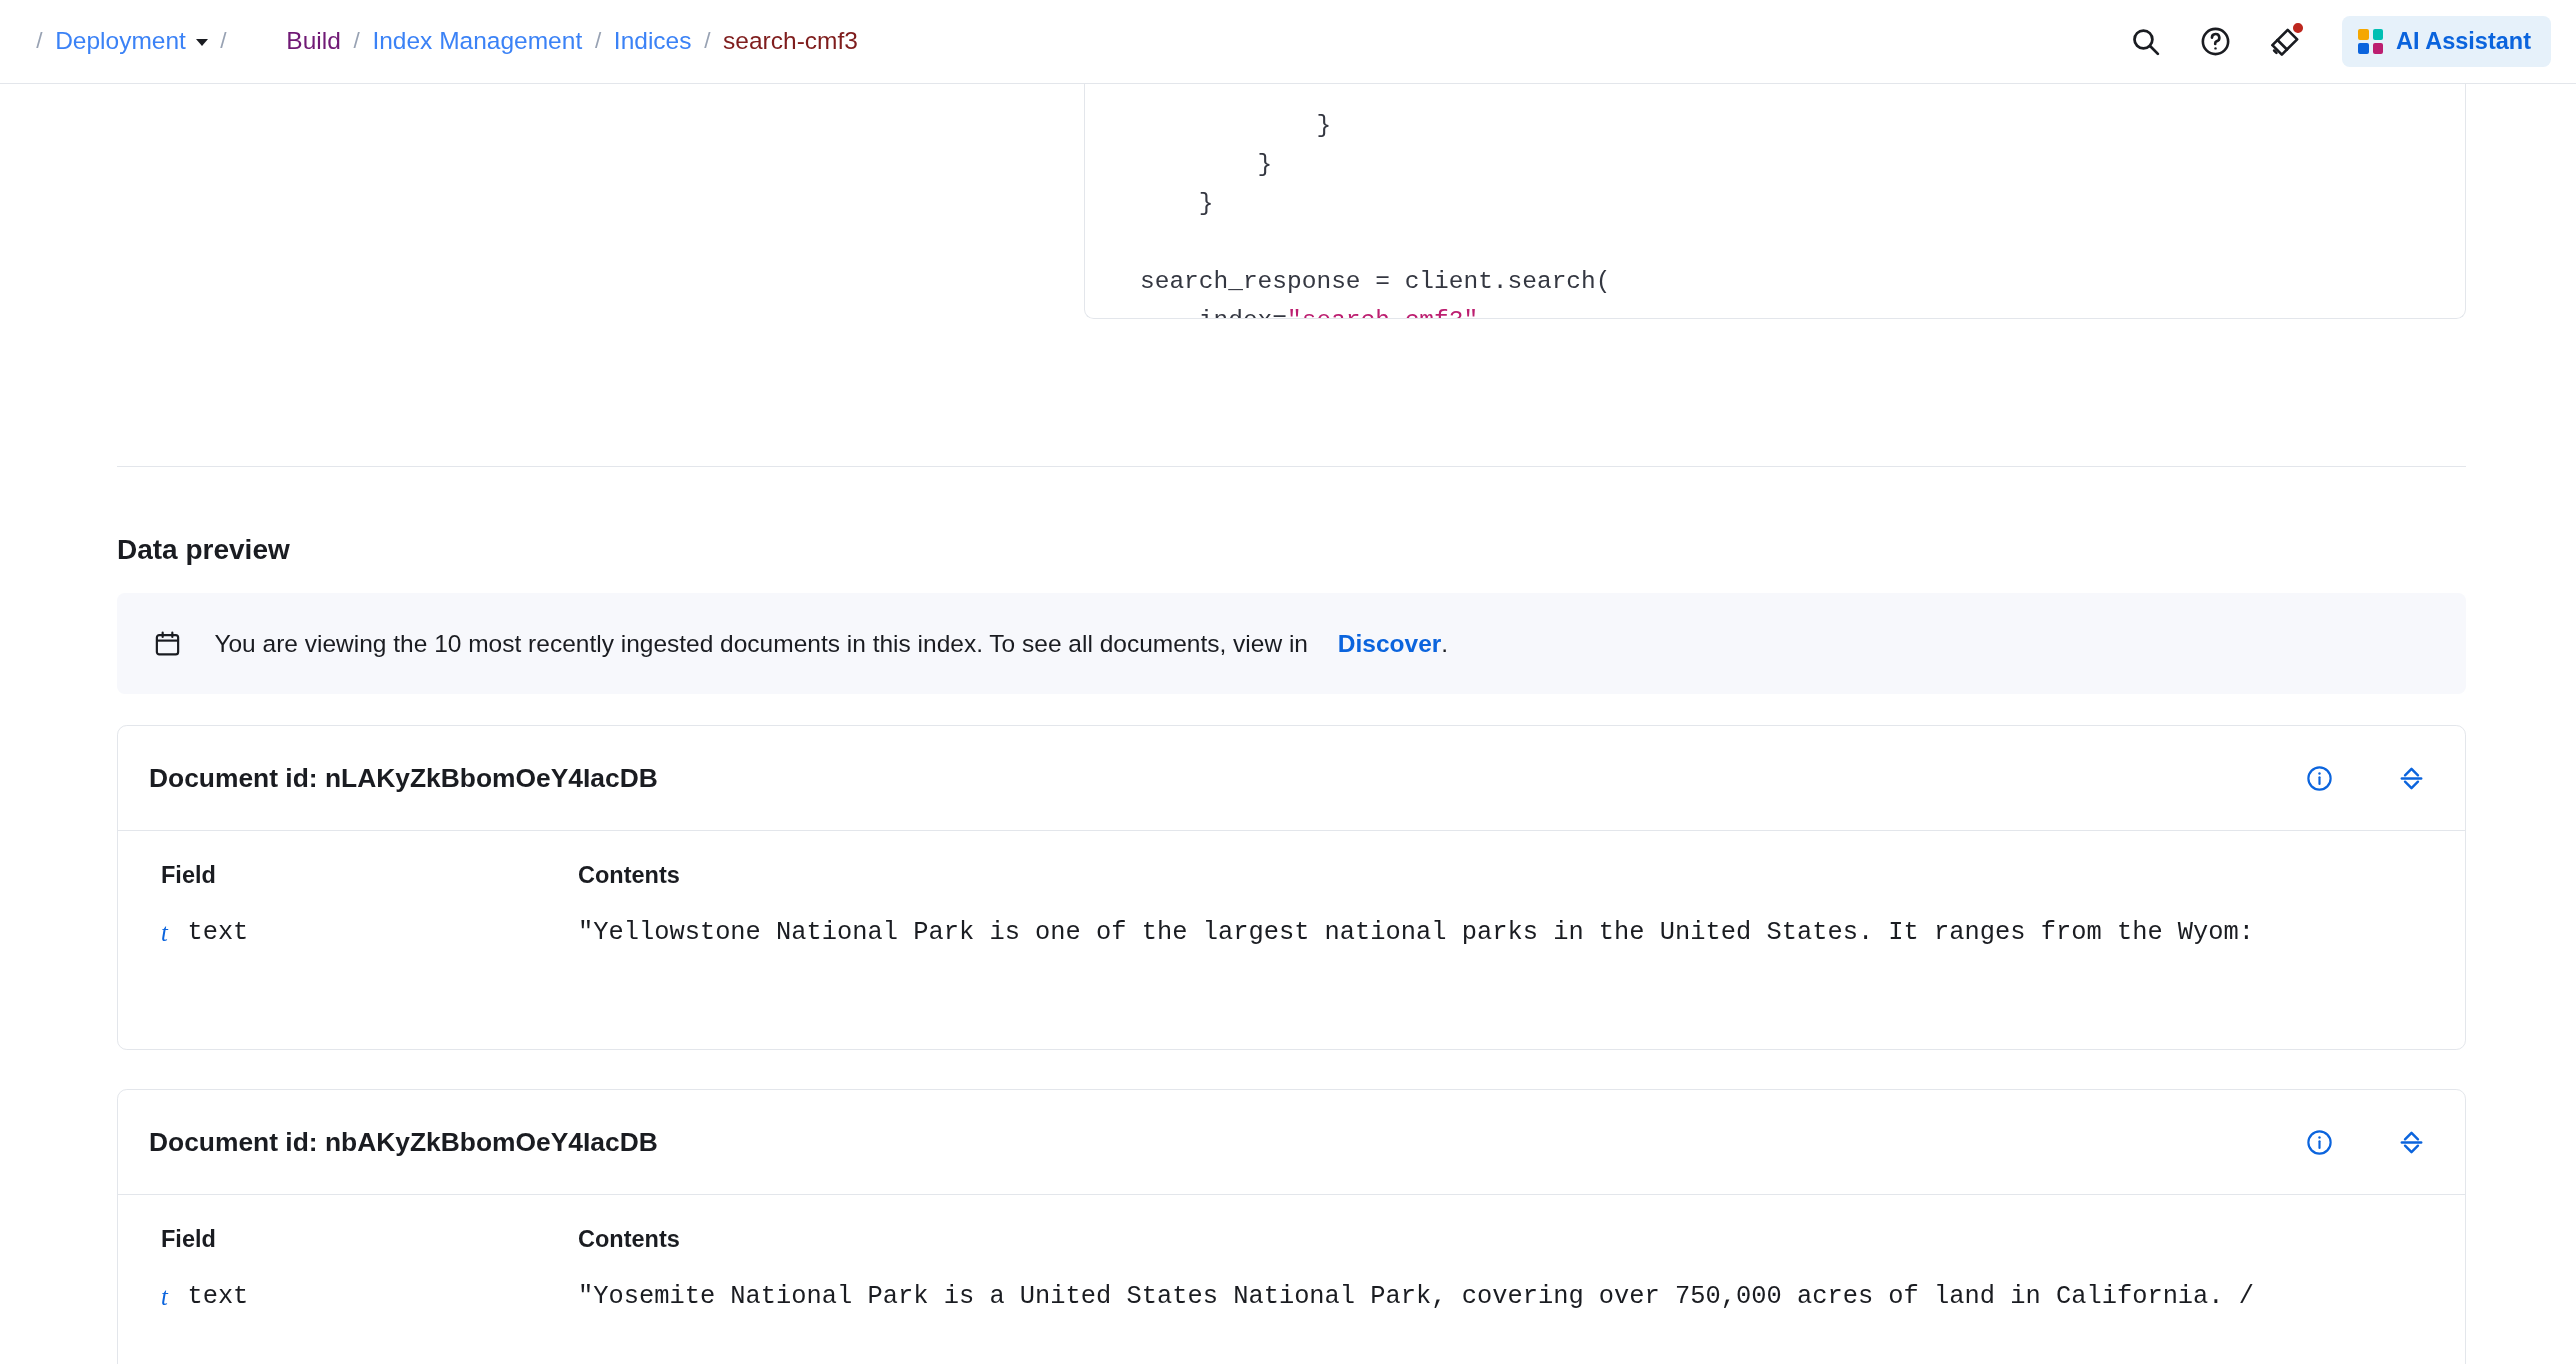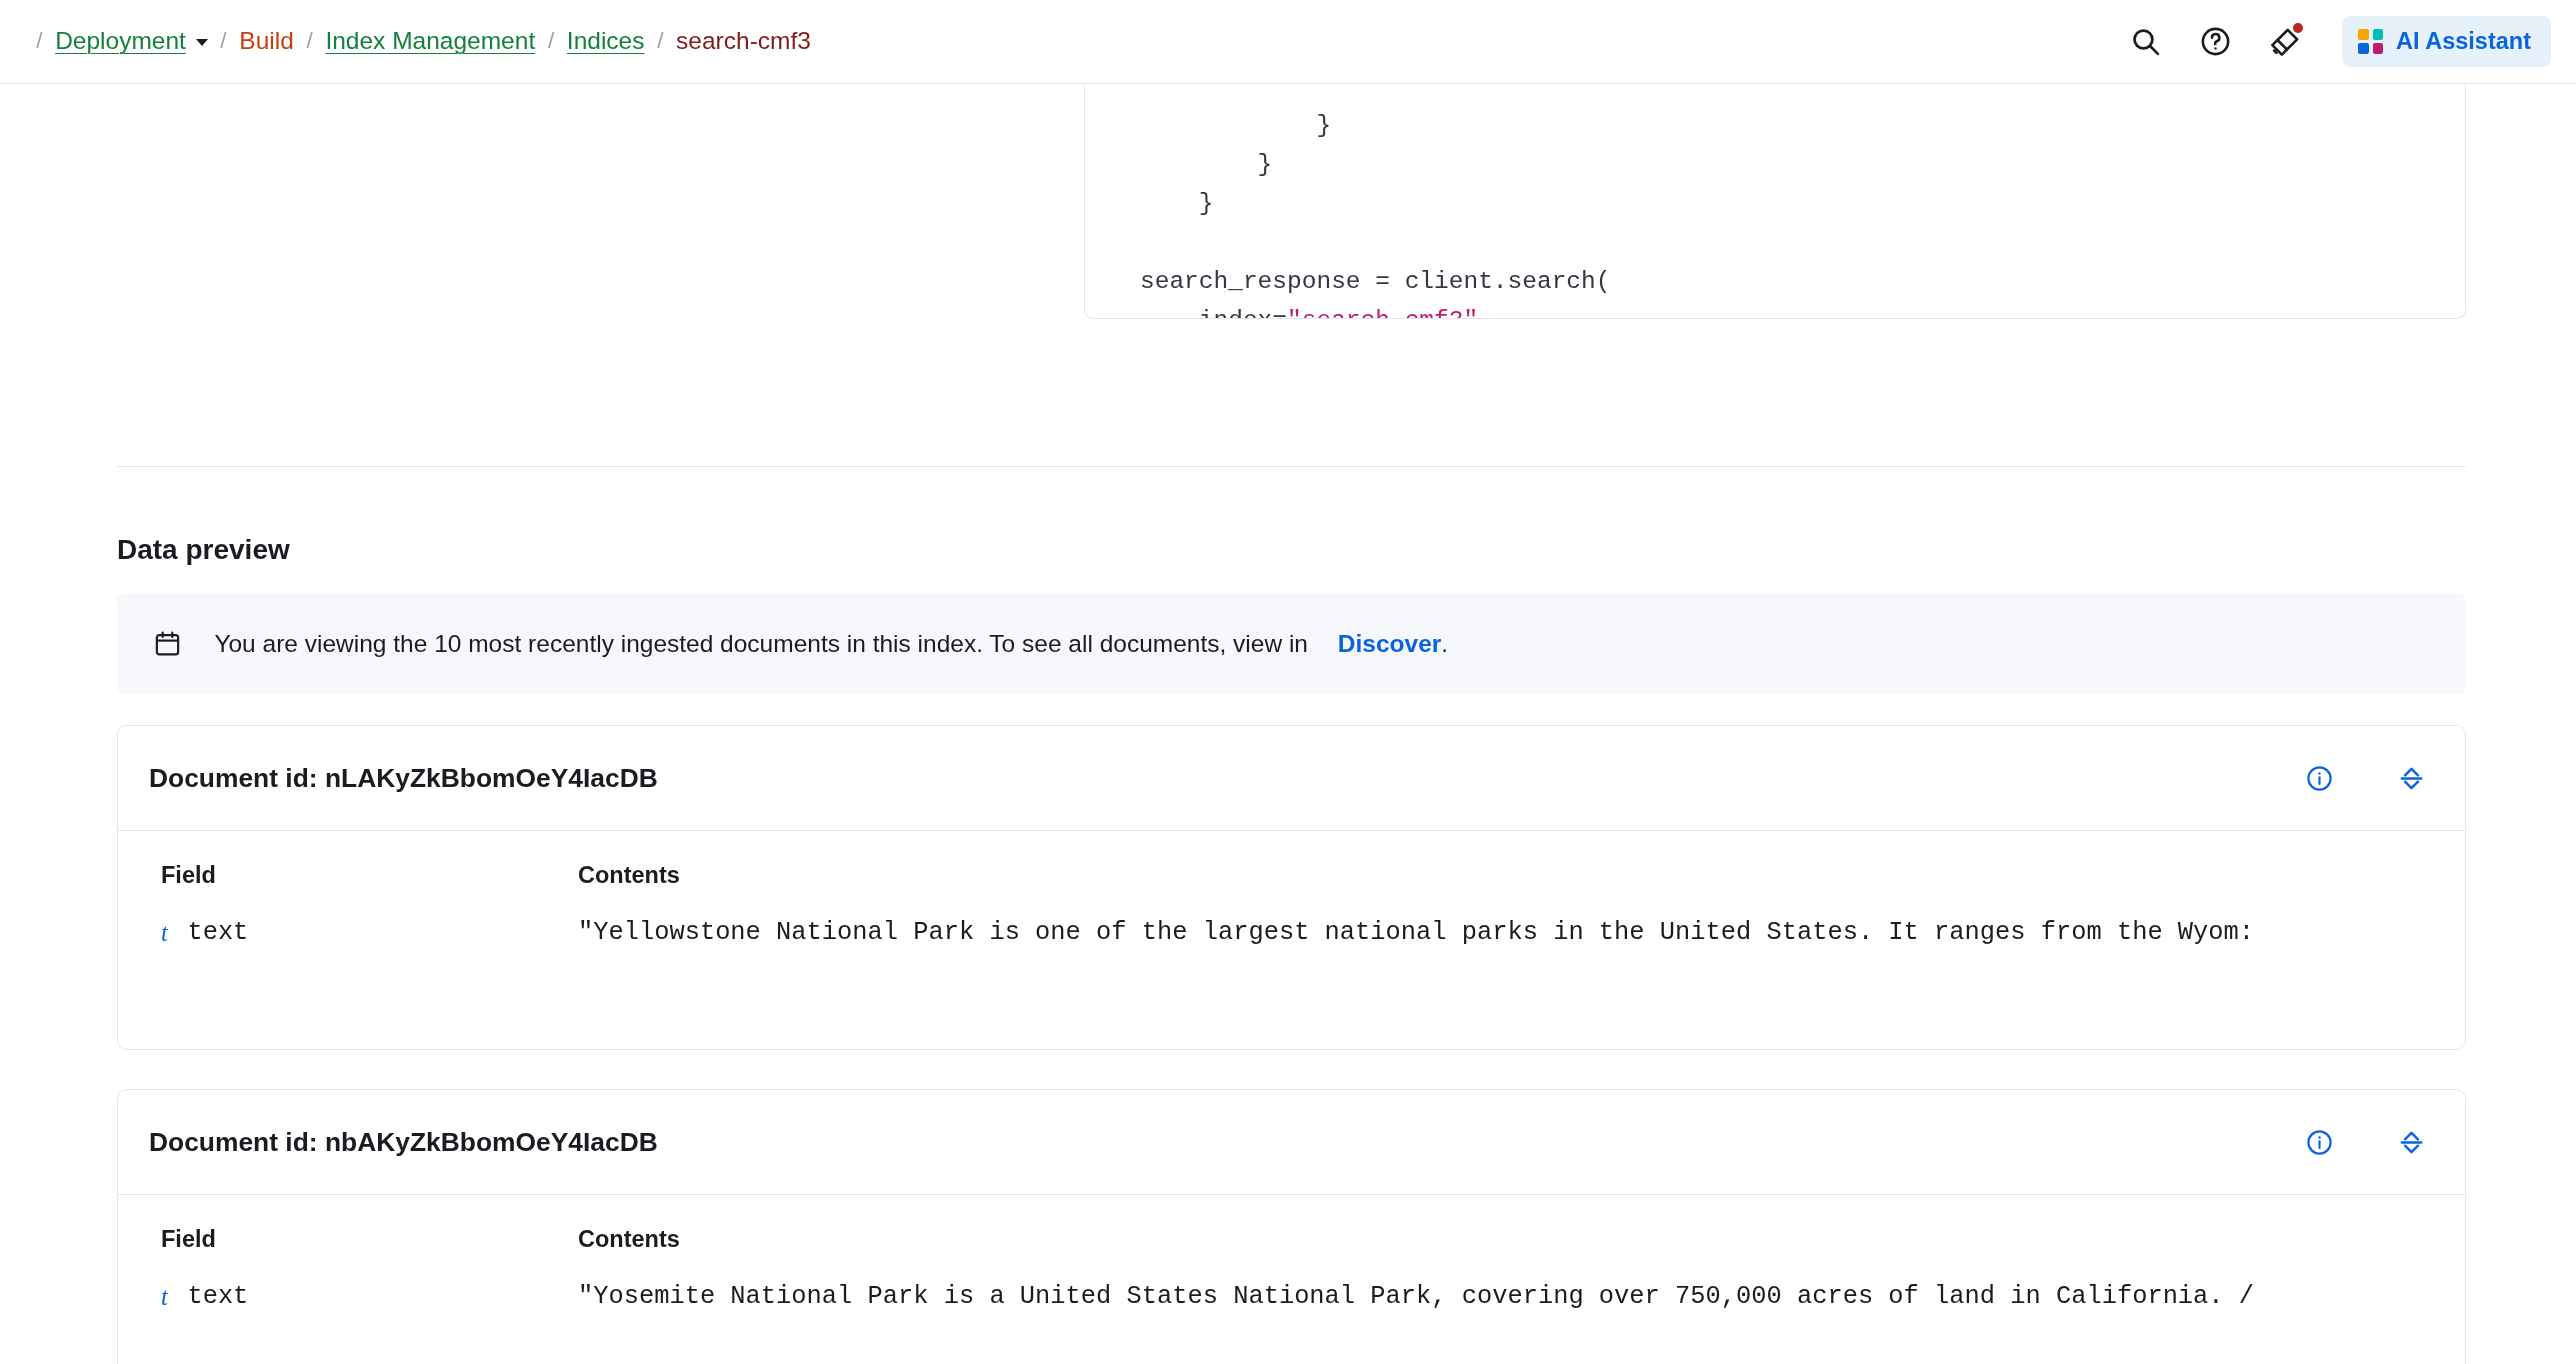--- a/index.html
+++ b/index.html
@@ -31,30 +31,30 @@
     line-height: 1;
     white-space: nowrap;
   }
   .crumb-sep {
     color: #98a2b3;
     margin: 0 12.7px;
     font-size: 22.5px;
     font-weight: 300;
   }
   .crumb-link {
-    color: #15803d;
-    text-decoration: underline;
+    color: #3b82f6;
     text-underline-offset: 3.9px;
     text-decoration-thickness: 1px;
     cursor: pointer;
   }
   .crumb-plain {
-    color: #c2410c;
+    color: #701a75;
     text-decoration: none;
     cursor: pointer;
+    margin-left: 47px;
   }
   .crumb-current {
     color: #7f1d1d;
   }
   .crumb-deployment {
     display: inline-flex;
     align-items: center;
     gap: 9.8px;
   }
   .chev-down {

